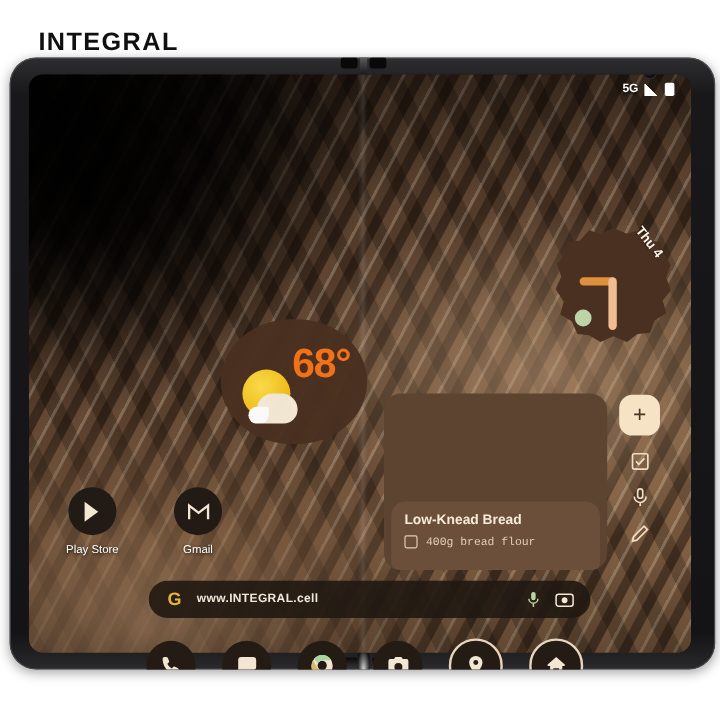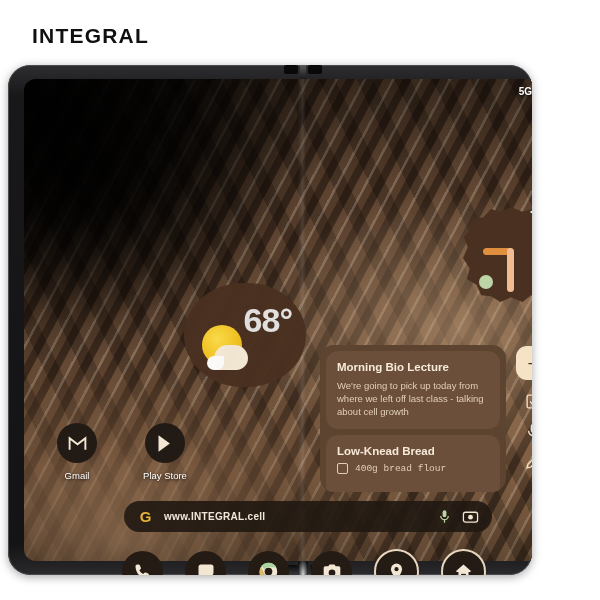--- a/index.html
+++ b/index.html
@@ -14,26 +14,25 @@
   
   .brand{
     position:absolute;left:32px;top:24px;
     font-size:21px;font-weight:bold;letter-spacing:1.2px;
     color:#101010;
   }
 
   
   .device{
     position:absolute;left:8px;top:48px;
-    width:524px;height:510px;
+    width:588px;height:510px;
     border-radius:22px;
     background:linear-gradient(180deg,#2e2e30 0%,#18181a 6%,#141416 94%,#2a2a2c 100%);
     box-shadow:0 2px 10px rgba(0,0,0,.35);
     overflow:hidden;
-    margin-top:17px;
   }
   .device-edge{
     position:absolute;inset:0;border-radius:22px;
     border:1px solid #4b4b4e;
     pointer-events:none;
   }
   
   .notch{
     position:absolute;background:#09090a;
     border-radius:2px;
@@ -121,21 +120,21 @@
   
   .weather{
     position:absolute;left:176px;top:218px;
     width:122px;height:104px;
     border-radius:50%/52%;
     background:#4a3020;
     opacity:.97;
   }
   .weather .temp{
     position:absolute;right:14px;top:18px;
-    font-size:34px;font-weight:bold;color:#e5e5e5;
+    font-size:34px;font-weight:bold;color:#f97316;
     letter-spacing:-1px;
   }
   .sun{
     position:absolute;left:18px;top:42px;
     width:40px;height:40px;border-radius:50%;
     background:radial-gradient(circle at 38% 34%,#ffe04a,#f2bc14 75%);
   }
   .cloud{
     position:absolute;left:30px;top:62px;
     width:34px;height:25px;
@@ -313,24 +312,20 @@
 
   <div class="clockw" style="background:transparent;">
     <div class="clock-blob"></div>
     <div class="hand-hour"></div>
     <div class="hand-min"></div>
     <div class="clock-dot"></div>
     <div class="clock-day">Thu 4</div>
   </div>
 
   <div class="notes">
-    <div class="note-card a">
-      <div class="note-title">Morning Bio Lecture</div>
-      <div class="note-body">We're going to pick up today from where we left off last class - talking about cell growth</div>
-    </div>
     <div class="note-card b">
       <div class="note-title">Low-Knead Bread</div>
       <div class="chk-row">
         <span class="chk"></span>
         <span class="chk-label">400g bread flour</span>
       </div>
     </div>
   </div>
 
   <div class="note-tools">
@@ -348,36 +343,36 @@
       </svg>
     </span>
     <span class="tool-ic">
       <svg viewBox="0 0 24 24" width="17" height="17" fill="none" stroke="#f0ddc4" stroke-width="2">
         <path d="M16.5 3.5l4 4L8 20l-5 1 1-5z"></path>
       </svg>
     </span>
   </div>
 
   <div class="apps">
+    <div class="app">
+      <div class="app-circ">
+        <svg viewBox="0 0 24 24" width="21" height="21">
+          <path d="M4 2.5v19l13-9.5z" fill="#f3e6d2"></path>
+        </svg>
+      </div>
+      <div class="app-label">Play Store</div>
+    </div>
     <div class="app">
       <div class="app-circ">
         <svg viewBox="0 0 24 24" width="21" height="21" fill="none" stroke="#f3e6d2" stroke-width="2.2">
           <path d="M3 19V6l9 7 9-7v13"></path>
         </svg>
       </div>
       <div class="app-label">Gmail</div>
     </div>
-    <div class="app">
-      <div class="app-circ">
-        <svg viewBox="0 0 24 24" width="21" height="21">
-          <path d="M4 2.5v19l13-9.5z" fill="#f3e6d2"></path>
-        </svg>
-      </div>
-      <div class="app-label">Play Store</div>
-    </div>
   </div>
 
   <div class="search">
     <span class="gicon">G</span>
     <span class="search-text" title="Search or type web address">www.INTEGRAL.cell</span>
     <span>
       <svg viewBox="0 0 24 24" width="15" height="15" fill="#bcd4a6">
         <rect x="9" y="2" width="6" height="11" rx="3"></rect>
         <path d="M5 11a7 7 0 0014 0h-2a5 5 0 01-10 0zM11 18h2v4h-2z"></path>
       </svg>

